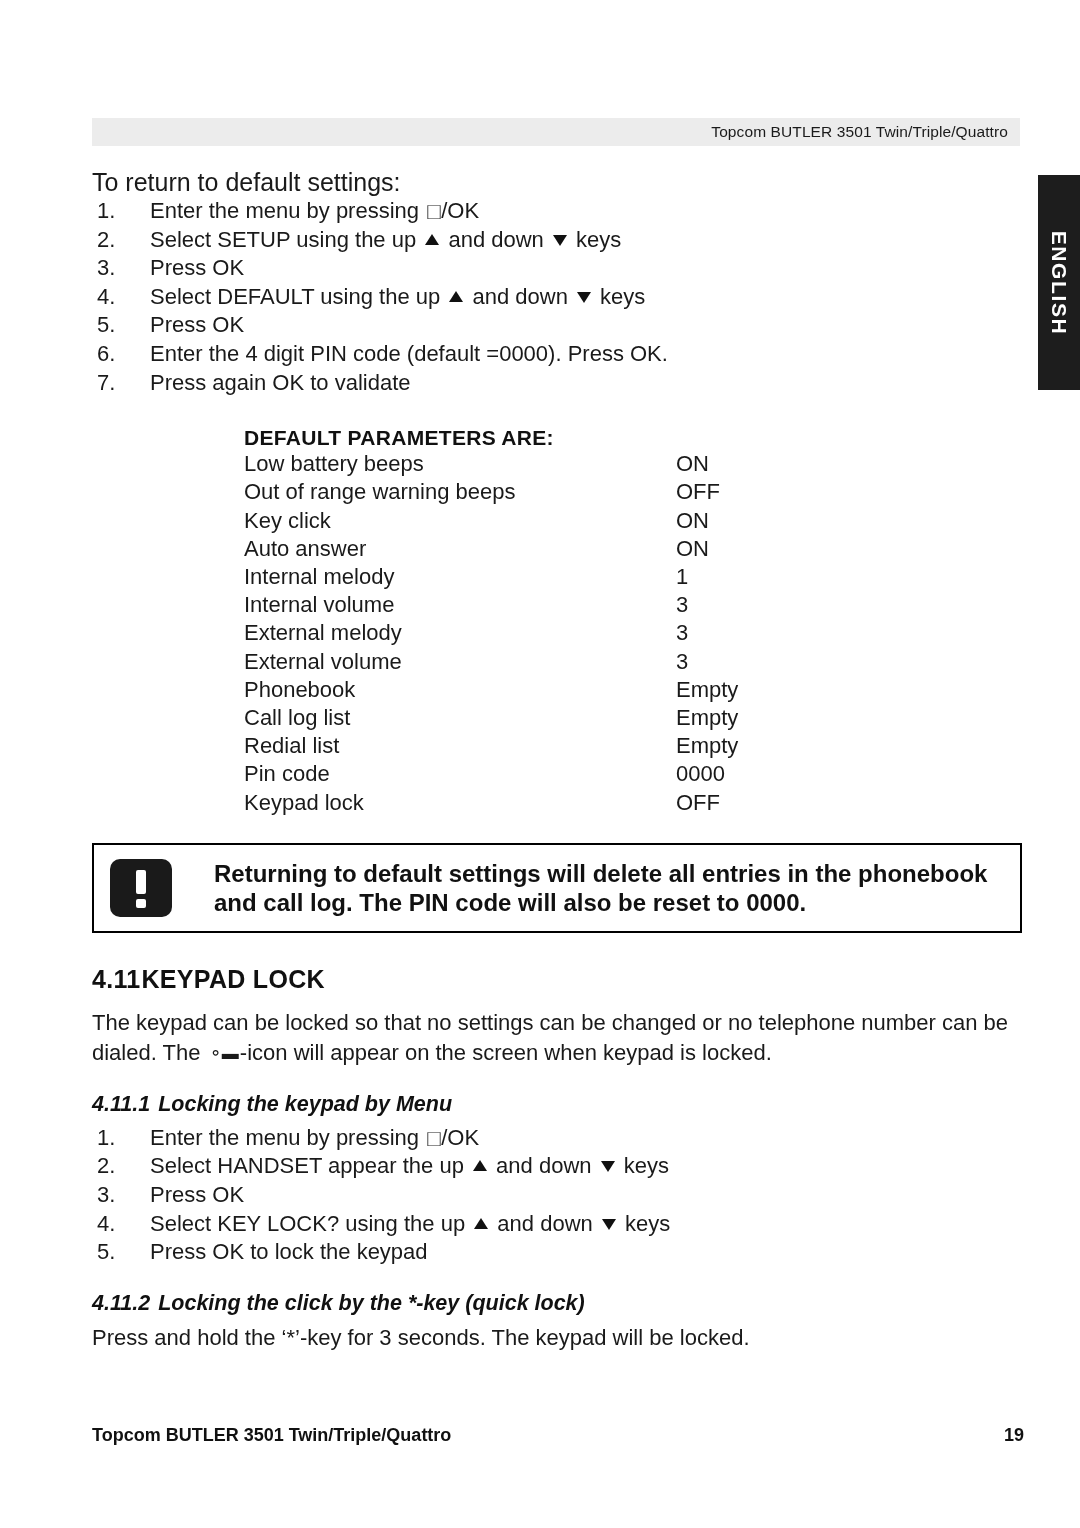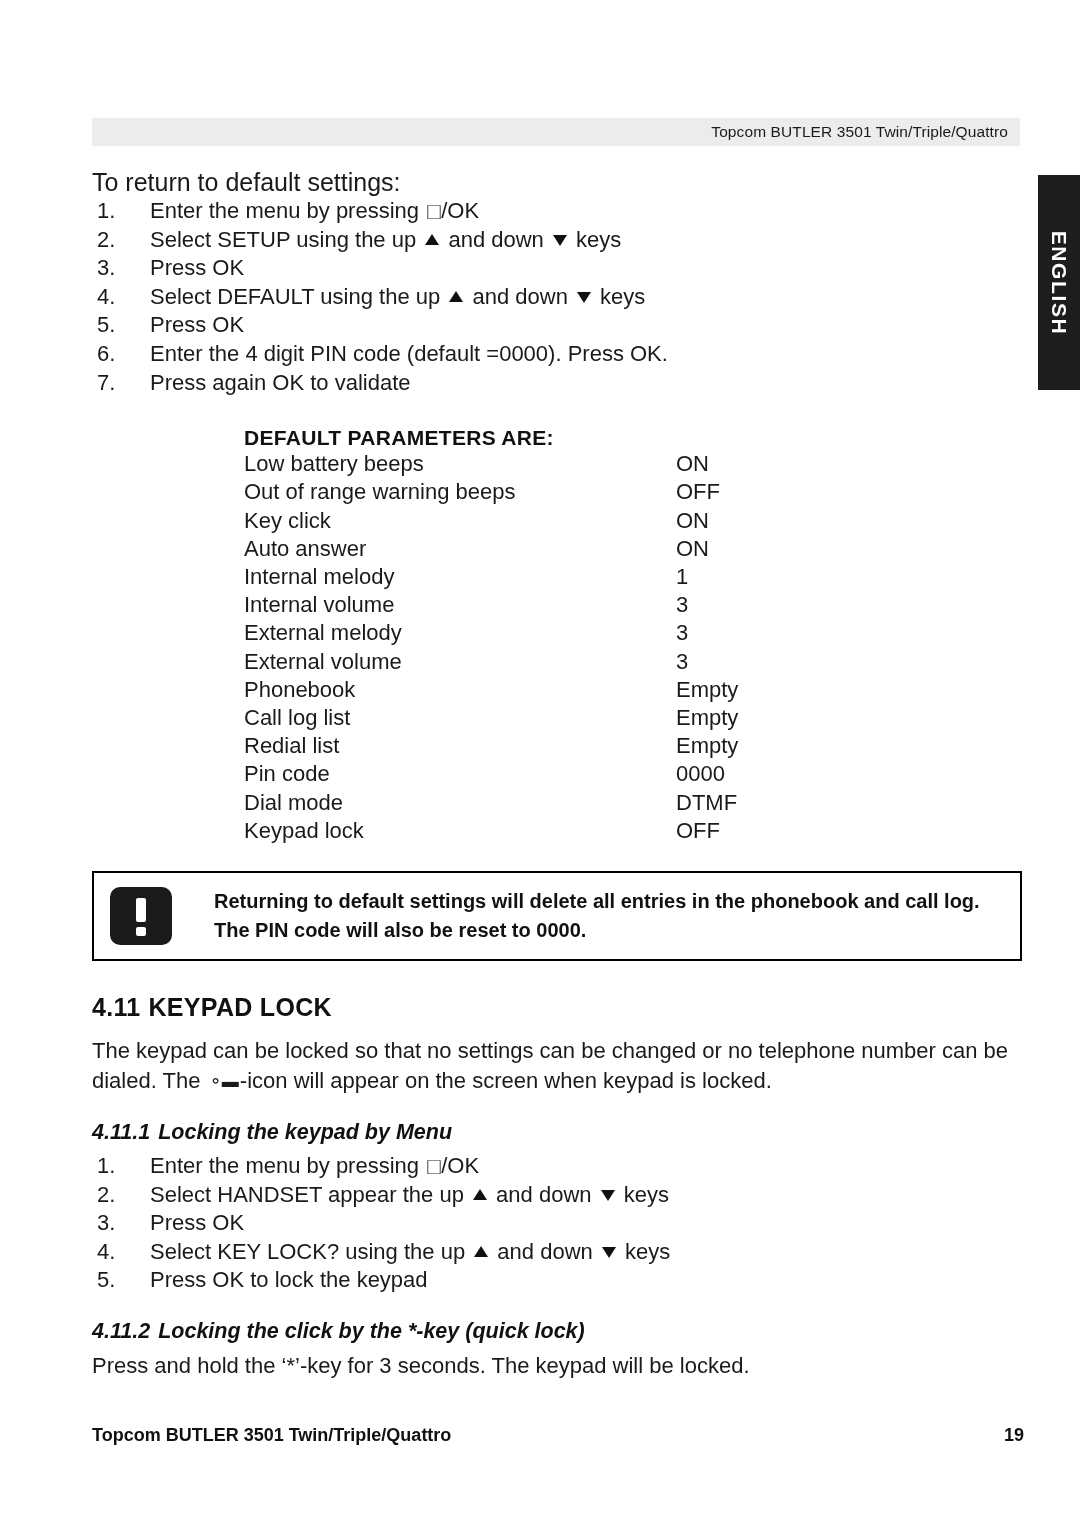--- a/index.html
+++ b/index.html
@@ -163,35 +163,35 @@
     content: "";
     position: absolute;
     left: 26px;
     top: 40px;
     width: 10px;
     height: 9px;
     background: #ffffff;
     border-radius: 2px;
   }
   .warn-text {
-    font-size: 20px;
+    font-size: 24px;
     font-weight: bold;
     line-height: 29px;
     color: #111;
   }
 
   
   h2.sec {
     font-size: 25px;
     font-weight: bold;
     letter-spacing: 0.3px;
     margin: 32px 0 14px 0;
     color: #111;
   }
-  h2.sec .secnum { margin-right: 8px; }
+  h2.sec .secnum { margin-right: 1px; }
 
   p.body {
     font-size: 22px;
     line-height: 30px;
     margin: 0;
     color: #1a1a1a;
   }
 
   h3.sub {
     font-size: 21.5px;
@@ -319,24 +319,20 @@
         </tr>
     <tr>
           <td class="k">Redial list</td>
           <td>Empty</td>
         </tr>
     <tr>
           <td class="k">Pin code</td>
           <td>0000</td>
         </tr>
     <tr>
-          <td class="k">Dial mode</td>
-          <td>DTMF</td>
-        </tr>
-    <tr>
           <td class="k">Keypad lock</td>
           <td>OFF</td>
         </tr>
   </tbody>
     </table>
 
   <div class="warn-box">
     <div class="warn-icon"></div>
     <div class="warn-text">Returning to default settings will delete all entries in the phonebook and call log. The PIN code will also be reset to 0000.</div>
   </div>

